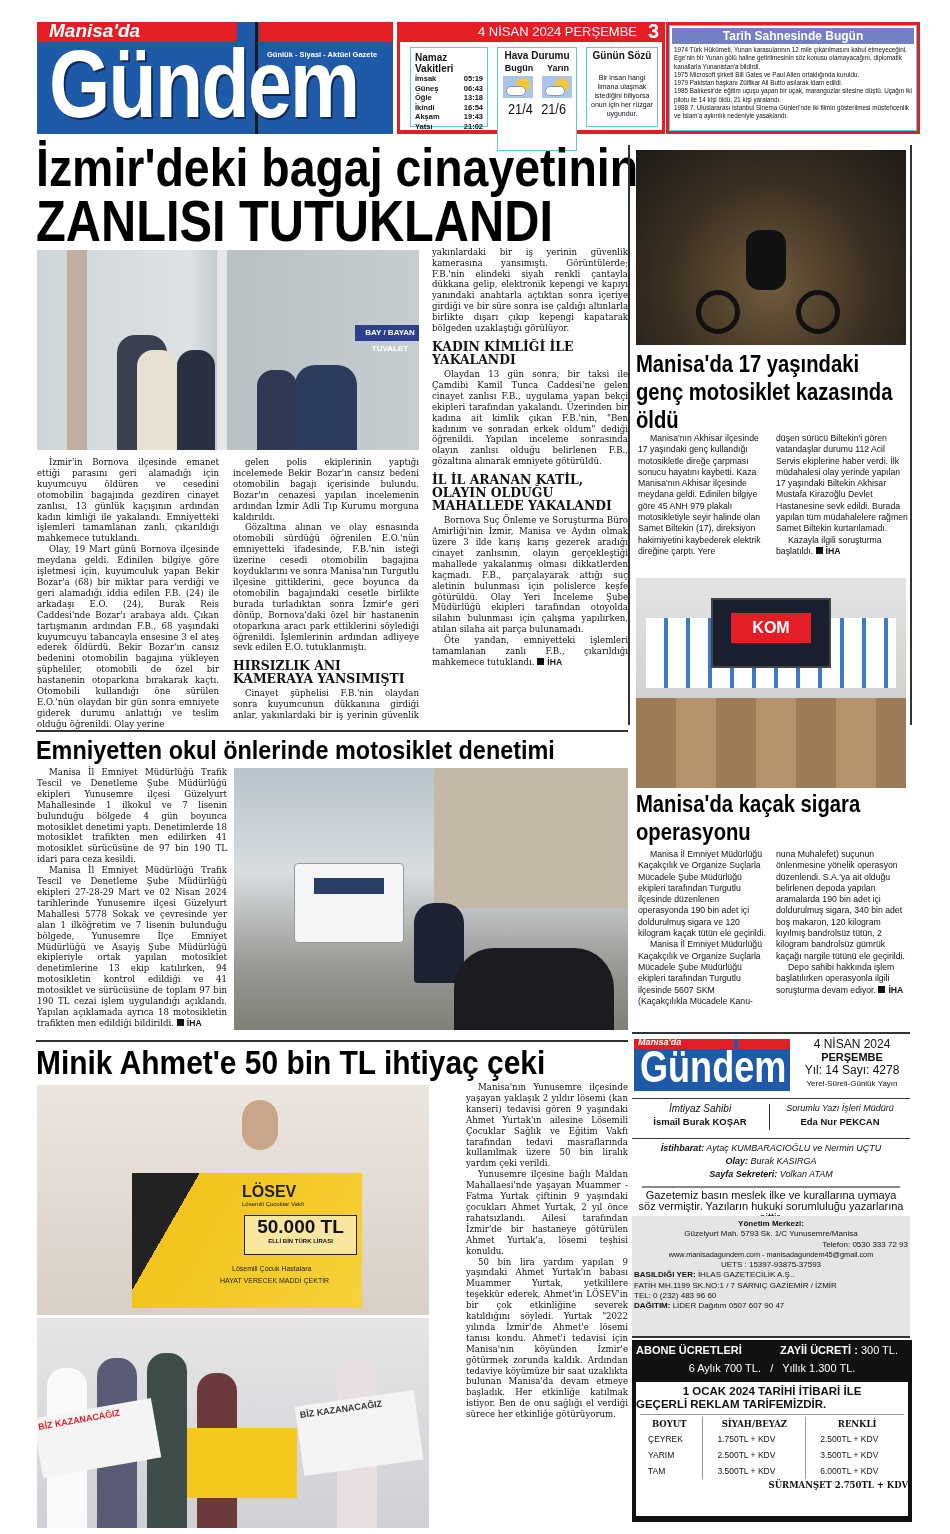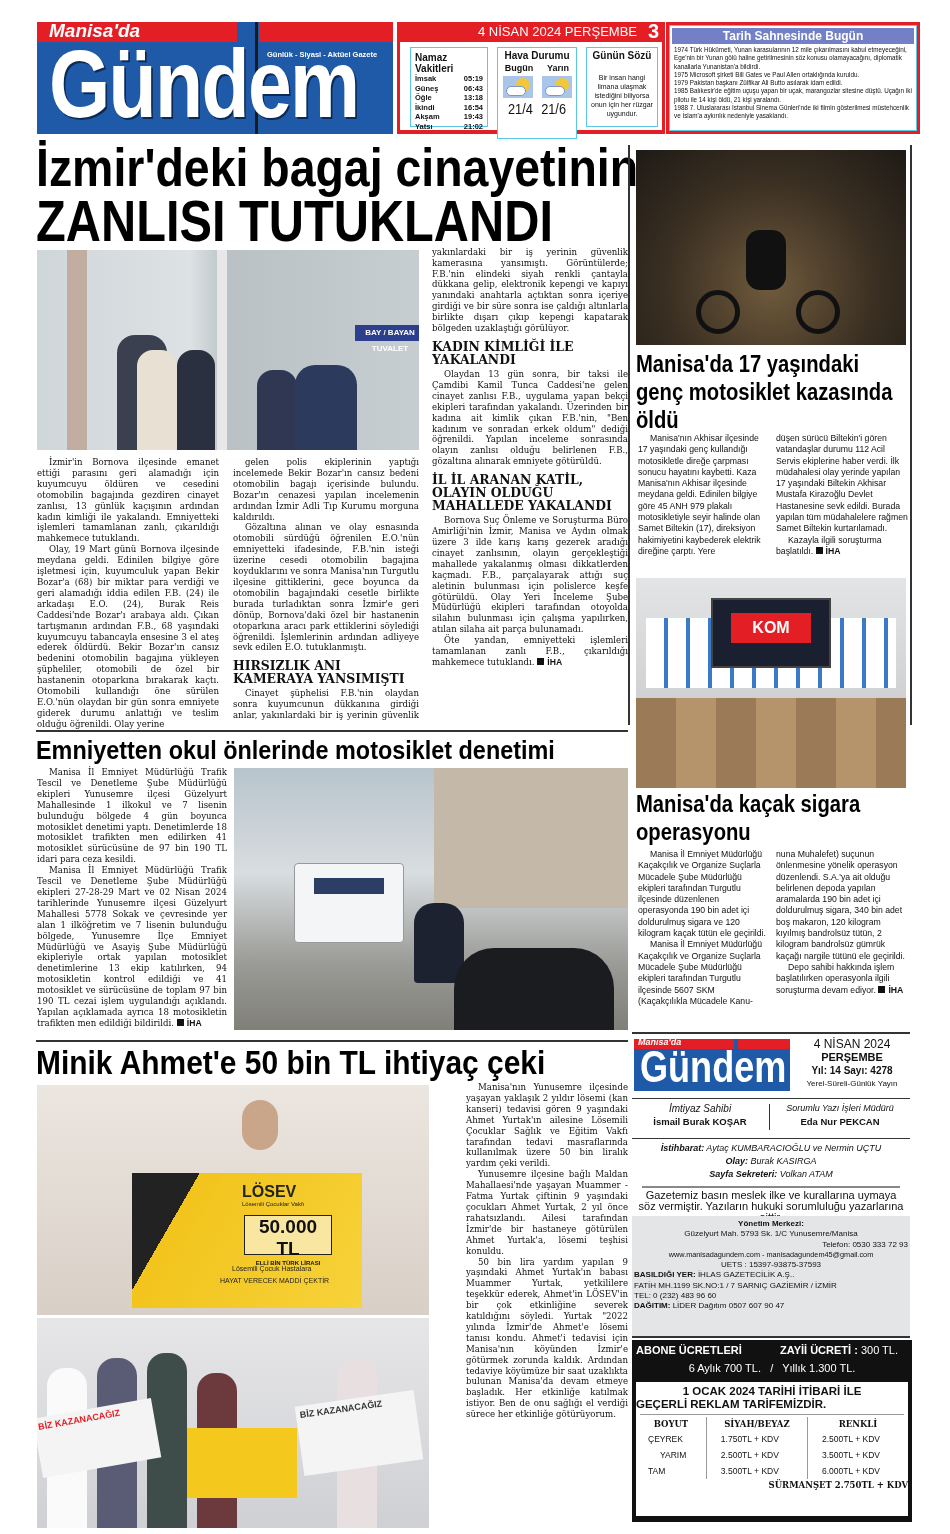--- a/index.html
+++ b/index.html
@@ -17,21 +17,21 @@
 .logo .tag{position:absolute;left:230px;top:28px;color:#fff;font:bold 7.5px "Liberation Sans",sans-serif}
 .infobar{left:397px;top:22px;width:268px;height:112px;background:#e31e24}
 .infobar .date{position:absolute;left:0;top:2px;width:240px;text-align:right;color:#fff;font:13px "Liberation Sans",sans-serif}
 .infobar .page{position:absolute;right:6px;top:-2px;color:#fff;font:bold 20px "Liberation Sans",sans-serif}
 .infobar .inner{position:absolute;left:3px;top:20px;width:262px;height:88px;background:#fff}
 .box{position:absolute;border:1.5px solid #5cc8e8;background:#fff}
 .box h4{font:bold 10px "Liberation Sans",sans-serif;text-align:center;margin-top:2px}
 .pray{left:10px;top:5px;width:78px;height:80px;padding:2px 4px}
 .pray h4{text-align:left}
 .pray .row{display:flex;justify-content:space-between;font:bold 7.5px/9.6px "Liberation Sans",sans-serif}
-.weather{left:97px;top:5px;width:80px;height:92px}
+.weather{left:97px;top:5px;width:80px;height:104px}
 .weather .lbls{display:flex;justify-content:space-around;font:bold 9px "Liberation Sans",sans-serif;margin-top:2px}
 .weather .icons{display:flex;justify-content:space-around;margin-top:3px}
 .wicon{width:30px;height:22px;background:#a9c6ea;position:relative}
 .wicon .sun{position:absolute;right:3px;top:2px;width:14px;height:14px;border-radius:50%;background:#f3c73a}
 .wicon .cloud{position:absolute;left:3px;top:10px;width:20px;height:10px;border-radius:6px;background:#fff;border:1px solid #7a98c2}
 .weather .temps{display:flex;justify-content:space-around;font:15px "Liberation Sans",sans-serif;margin-top:2px;transform:scaleX(0.85)}
 .soz{left:186px;top:5px;width:72px;height:80px}
 .soz p{font:7px/9px "Liberation Sans",sans-serif;text-align:center;margin-top:12px;padding:0 2px}
 .tarih{left:666px;top:22px;width:254px;height:112px;background:#e31e24;padding:3px}
 .tarih .inner{background:#fff;border:1.5px solid #5cc8e8;height:100%;padding:0 4px}
@@ -193,21 +193,21 @@
 </div>
 
 <div class="rule" style="left:36px;top:1040px;width:592px"></div>
 
 <div class="abs h-main" style="left:36px;top:1043px;font-size:34px;line-height:38px;transform:scaleX(0.88)">Minik Ahmet'e 50 bin TL ihtiyaç çeki</div>
 <div class="photo" style="left:37px;top:1085px;width:392px;height:230px;background:linear-gradient(180deg,#ece6e0 0%,#d8cfc6 100%)">
   <div class="abs" style="left:205px;top:15px;width:36px;height:50px;background:#c9a58a;border-radius:18px"></div>
   <div class="abs" style="left:95px;top:88px;width:230px;height:135px;background:linear-gradient(120deg,#222 0%,#222 22%,#f2c41c 22%,#f7d23a 100%)">
     <div class="abs sans" style="left:110px;top:10px;font-weight:bold;font-size:16px;color:#222">LÖSEV</div>
     <div class="abs sans" style="left:110px;top:28px;font-size:6px;color:#222">Lösemili Çocuklar Vakfı</div>
-    <div class="abs" style="left:112px;top:42px;width:88px;height:40px;background:#f9e6a0;border:1px solid #222;text-align:center">
+    <div class="abs" style="left:112px;top:42px;width:113px;height:40px;background:#f9e6a0;border:1px solid #222;text-align:center">
       <div class="sans" style="font-weight:bold;font-size:19px;line-height:22px">50.000 TL</div>
       <div class="sans" style="font-weight:bold;font-size:6px">ELLİ BİN TÜRK LİRASI</div>
     </div>
     <div class="abs sans" style="left:100px;top:92px;font-size:7px;color:#222">Lösemili Çocuk Hastalara</div>
     <div class="abs sans" style="left:88px;top:104px;font-size:7px;color:#222">HAYAT VERECEK MADDİ ÇEKTİR</div>
   </div>
 </div>
 <div class="photo" style="left:37px;top:1318px;width:392px;height:210px;background:linear-gradient(180deg,#e6e6e8 0%,#cfd0d4 100%)">
   <div class="abs" style="left:10px;top:50px;width:40px;height:160px;background:#fafafa;border-radius:18px 18px 0 0"></div>
   <div class="abs" style="left:60px;top:40px;width:40px;height:170px;background:#5a5b75;border-radius:18px 18px 0 0"></div>
@@ -260,21 +260,21 @@
 <div class="abs imp">
   <div class="mini-logo">
     <div class="r"></div>
       <div class="r2"></div>
     <span class="m">Manisa'da</span>
     <span class="g">Gündem</span>
   </div>
   <div class="abs sans" style="left:162px;top:4px;width:116px;text-align:center;line-height:13px">
     <div style="font-size:12px">4 NİSAN 2024</div>
     <div style="font-size:11px;font-weight:bold">PERŞEMBE</div>
-    <div style="font-size:10px;font-weight:bold">Yıl: 14 Sayı: 4278</div>
+    <div style="font-size:12px;font-weight:normal">Yıl: 14 Sayı: 4278</div>
     <div style="font-size:8px">Yerel-Süreli-Günlük Yayın</div>
   </div>
   <div class="abs" style="left:0;top:64px;width:278px;border-top:1.5px solid #333"></div>
   <div class="abs sans" style="left:0;top:68px;width:136px;text-align:center;line-height:13px">
     <div style="font-size:10px;font-style:italic">İmtiyaz Sahibi</div>
     <div style="font-size:9.5px;font-weight:bold">İsmail Burak KOŞAR</div>
   </div>
   <div class="abs" style="left:137px;top:70px;width:1px;height:26px;background:#333"></div>
   <div class="abs sans" style="left:138px;top:68px;width:140px;text-align:center;line-height:13px">
     <div style="font-size:9px;font-style:italic">Sorumlu Yazı İşleri Müdürü</div>
@@ -317,21 +317,21 @@
             <th style="font-family: &quot;DejaVu Serif&quot;, serif; font-size: 8.5px; padding: 2px 0px;">RENKLİ</th>
           </tr>
         </thead>
       <tbody id="ad-body">
           <tr>
             <td style="padding: 3px 0px 3px 12px; border-right: 1px solid rgb(153, 153, 153);">ÇEYREK</td>
             <td style="padding: 3px 0px 3px 14px; border-right: 1px solid rgb(153, 153, 153);">1.750TL + KDV</td>
             <td style="padding: 3px 0px 3px 14px;">2.500TL + KDV</td>
           </tr>
           <tr>
-            <td style="padding: 3px 0px 3px 24px; border-right: 1px solid rgb(153, 153, 153);">YARIM</td>
+            <td style="padding: 3px 0px 3px 12px; border-right: 1px solid rgb(153, 153, 153);">YARIM</td>
             <td style="padding: 3px 0px 3px 14px; border-right: 1px solid rgb(153, 153, 153);">2.500TL + KDV</td>
             <td style="padding: 3px 0px 3px 14px;">3.500TL + KDV</td>
           </tr>
           <tr>
             <td style="padding: 3px 0px 3px 12px; border-right: 1px solid rgb(153, 153, 153);">TAM</td>
             <td style="padding: 3px 0px 3px 14px; border-right: 1px solid rgb(153, 153, 153);">3.500TL + KDV</td>
             <td style="padding: 3px 0px 3px 14px;">6.000TL + KDV</td>
           </tr>
         </tbody>
     </table>

